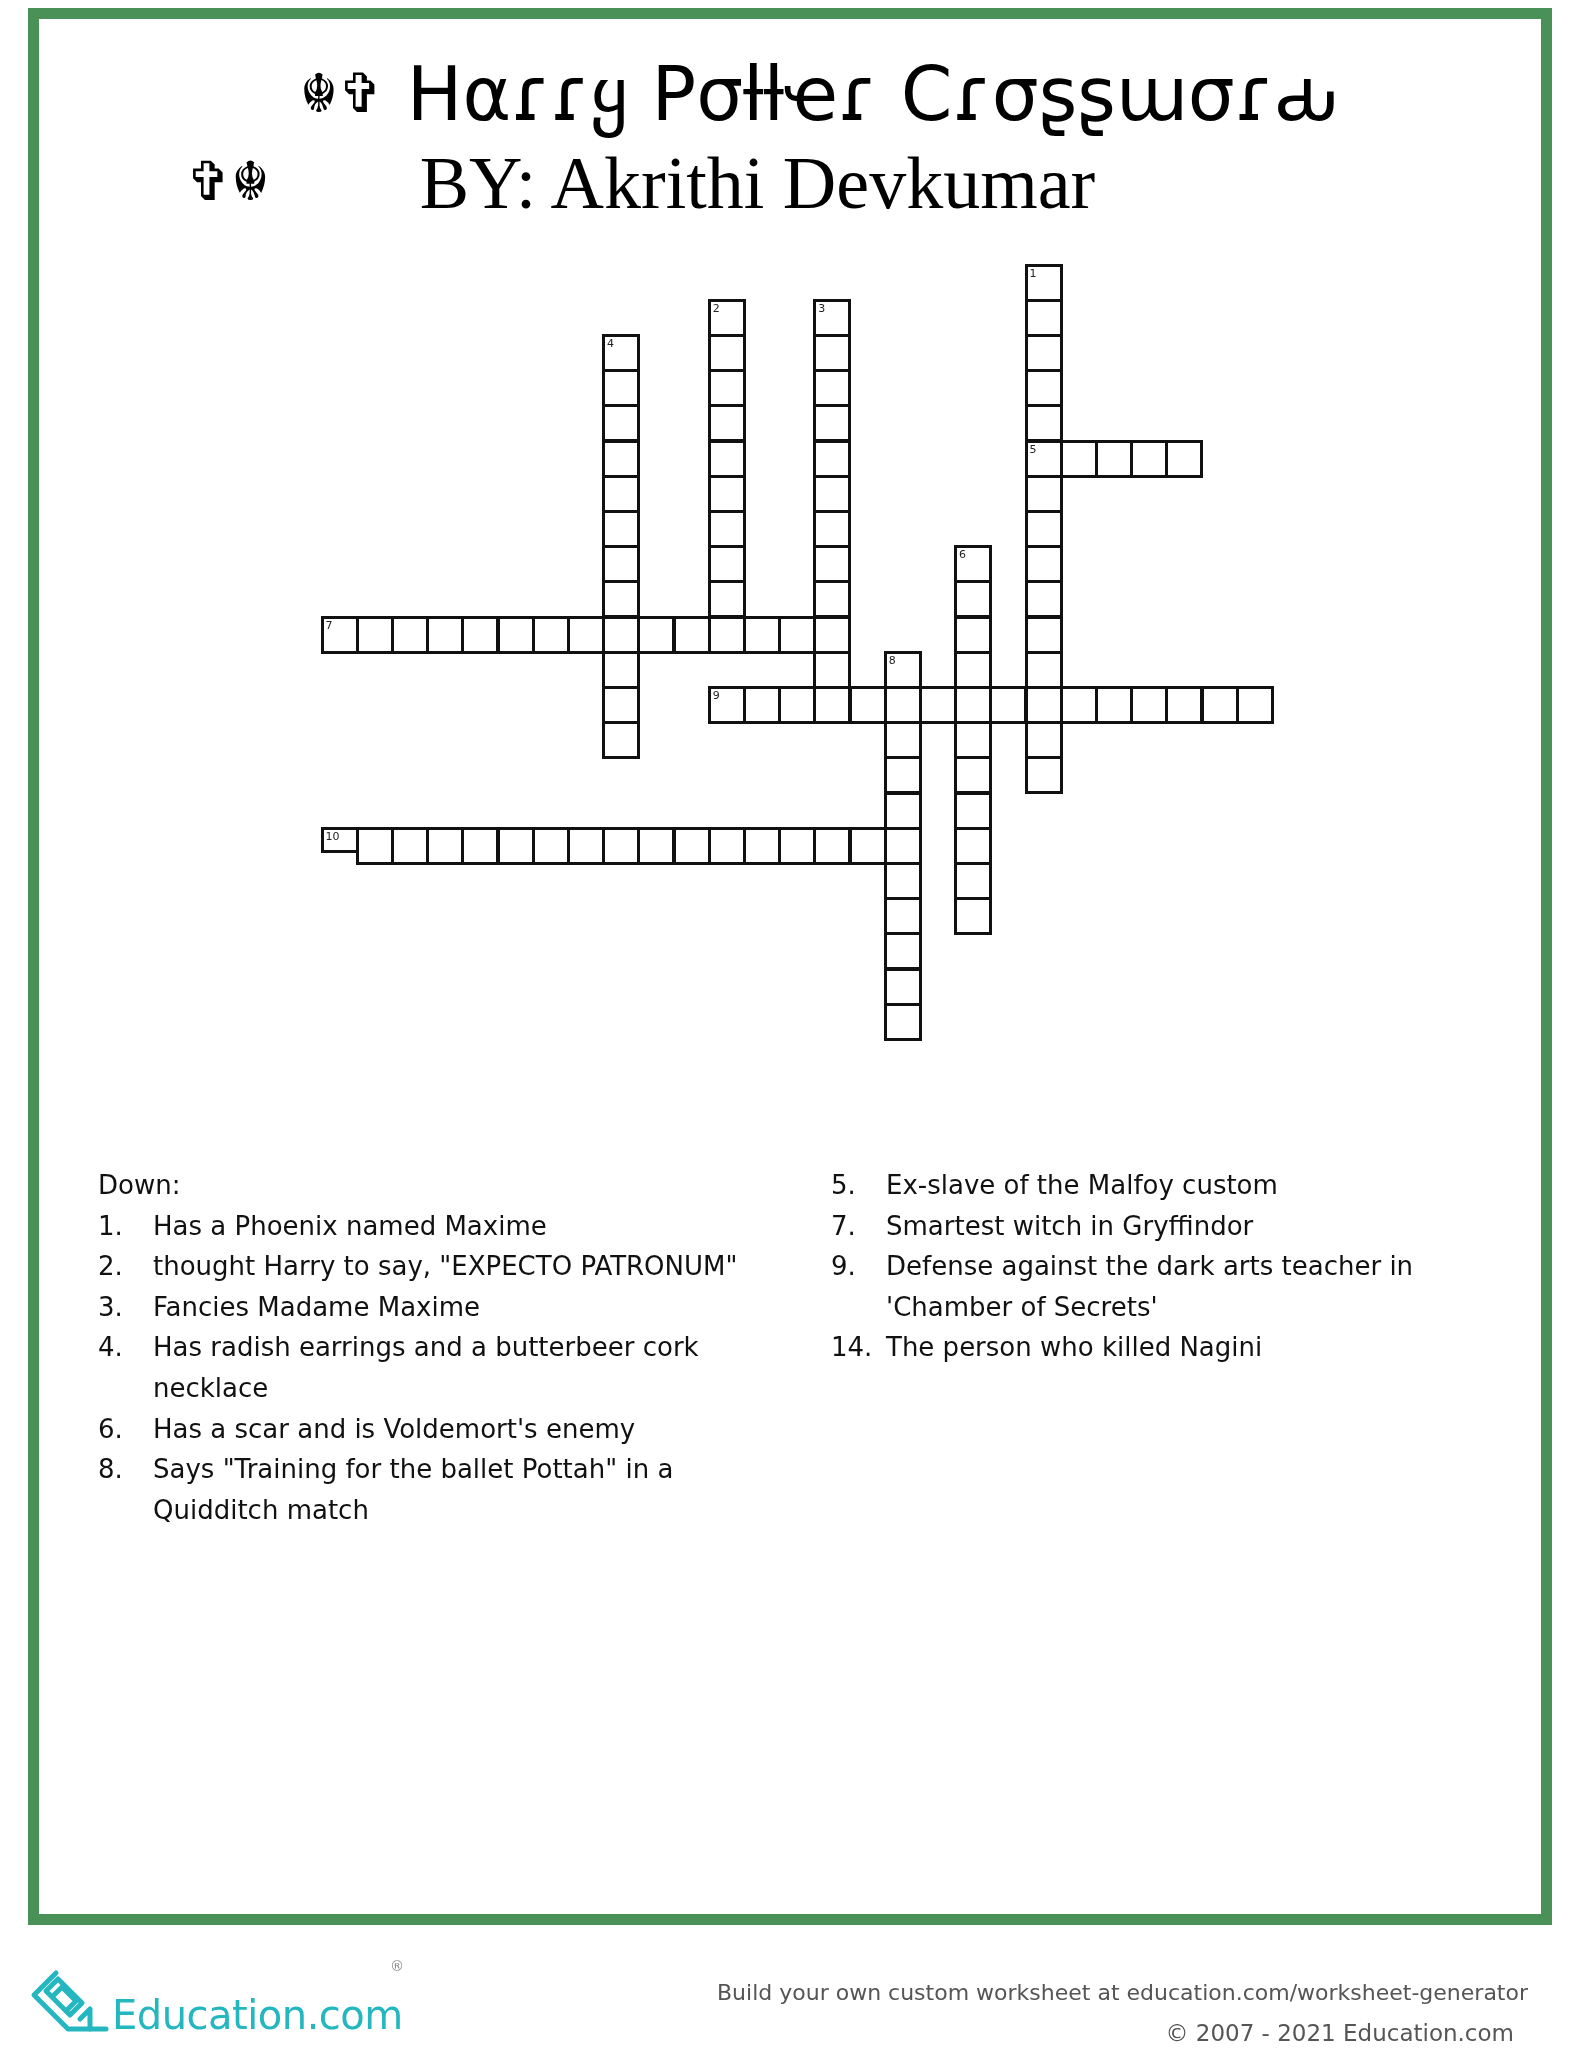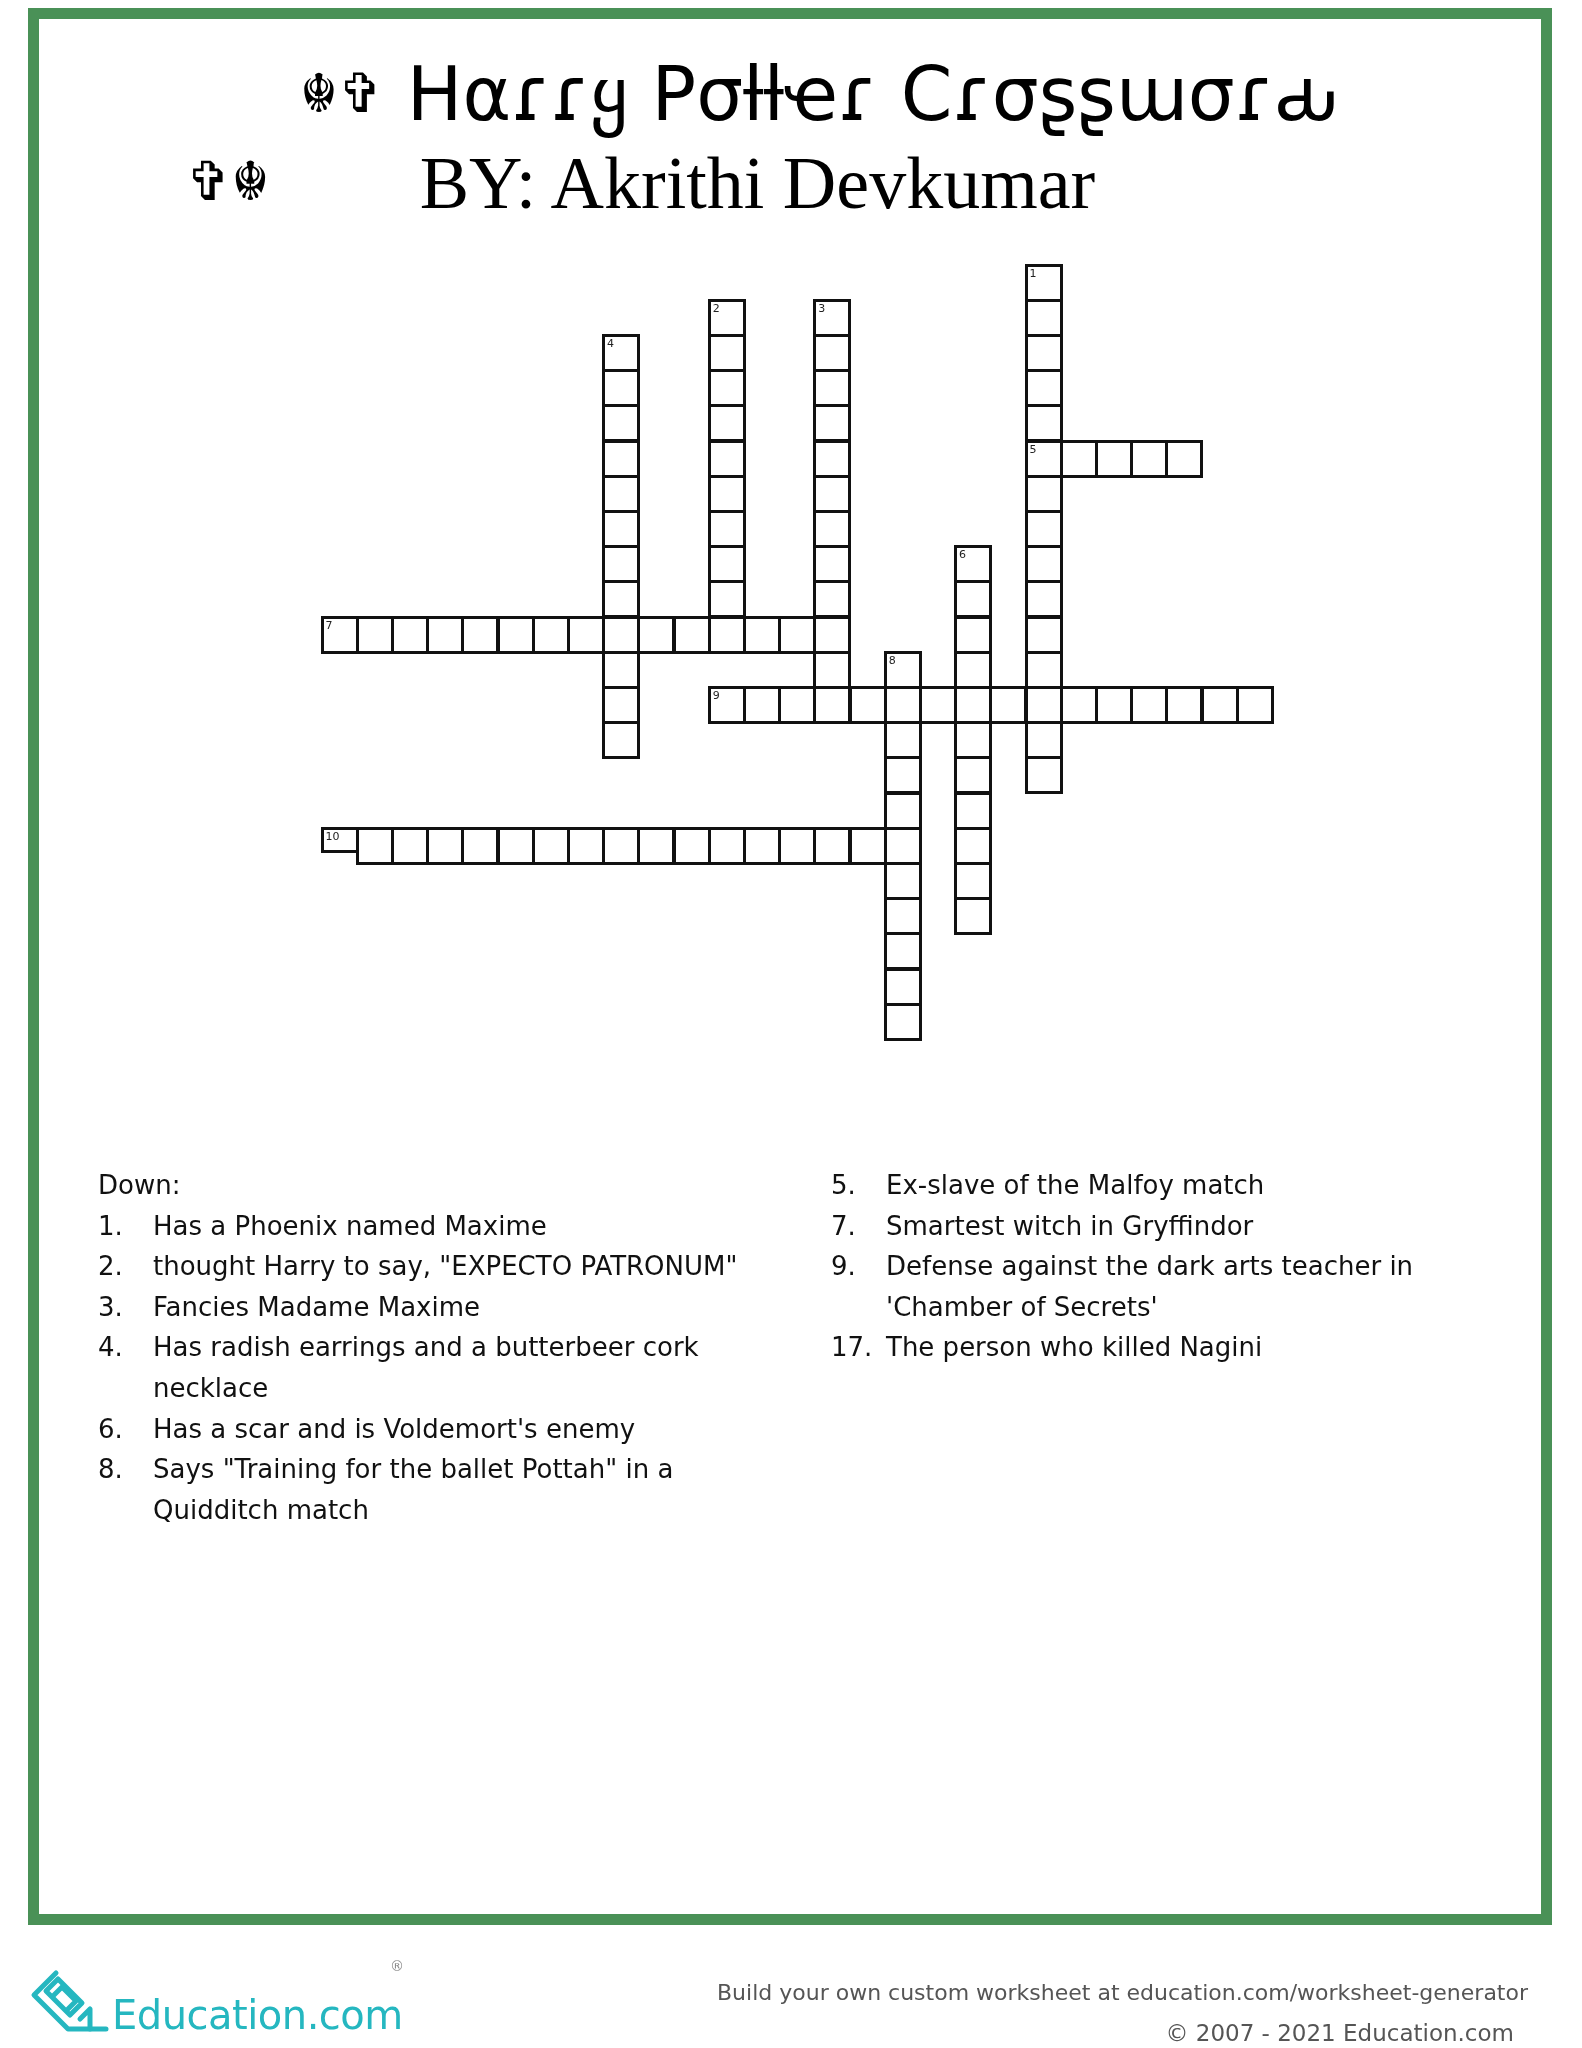--- a/index.html
+++ b/index.html
@@ -298,32 +298,32 @@
     </div>
   <div class="clue">
       <span class="n">8.</span>
       <span class="t" style="max-width:600px">Says "Training for the ballet Pottah" in a Quidditch match</span>
     </div>
 </div>
 
 <div class="clues across">
   <div class="clue">
       <span class="n">5.</span>
-      <span class="t">Ex-slave of the Malfoy match</span>
+      <span class="t">Ex-slave of the Malfoy custom</span>
     </div>
   <div class="clue">
       <span class="n">7.</span>
       <span class="t">Smartest witch in Gryffindor</span>
     </div>
   <div class="clue">
       <span class="n">9.</span>
       <span class="t" style="max-width:570px">Defense against the dark arts teacher in 'Chamber of Secrets'</span>
     </div>
   <div class="clue">
-      <span class="n">17.</span>
+      <span class="n">14.</span>
       <span class="t">The person who killed Nagini</span>
     </div>
 </div>
 
 <div class="footer-logo">
   <svg class="mark" viewBox="0 0 90 75">
     <g fill="none" stroke="#25b7c0" stroke-width="5" stroke-linejoin="round" stroke-linecap="round">
       <path d="M28 8 L6 30 L40 64 L78 64"></path>
       <path d="M18 26 L30 14 L54 38 L42 50 Z"></path>
       <path d="M26 30 L34 22 L48 36 L40 44"></path>

